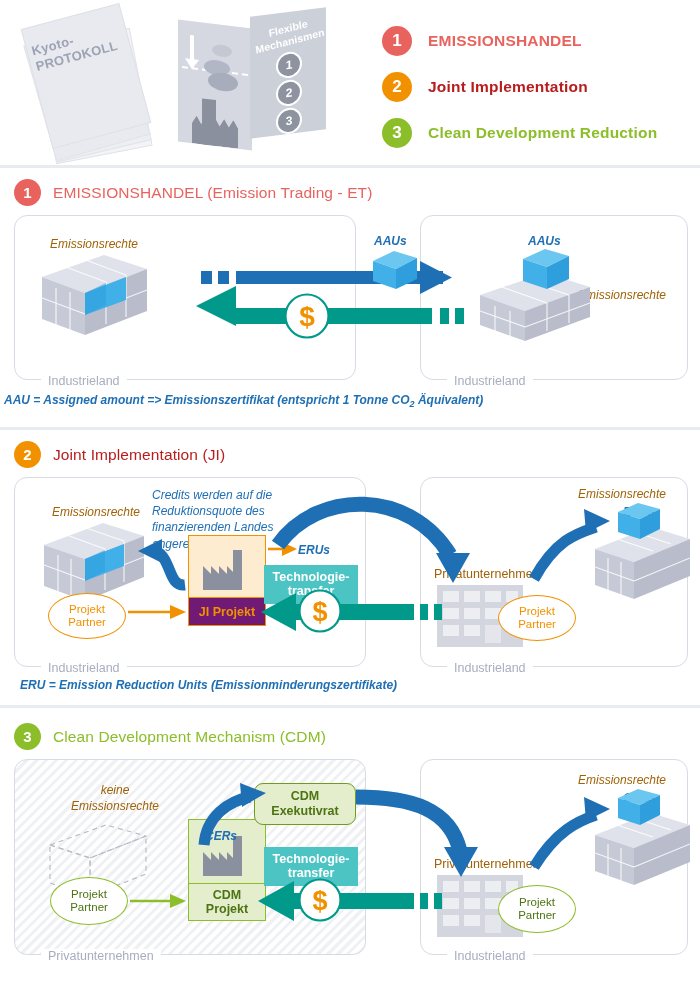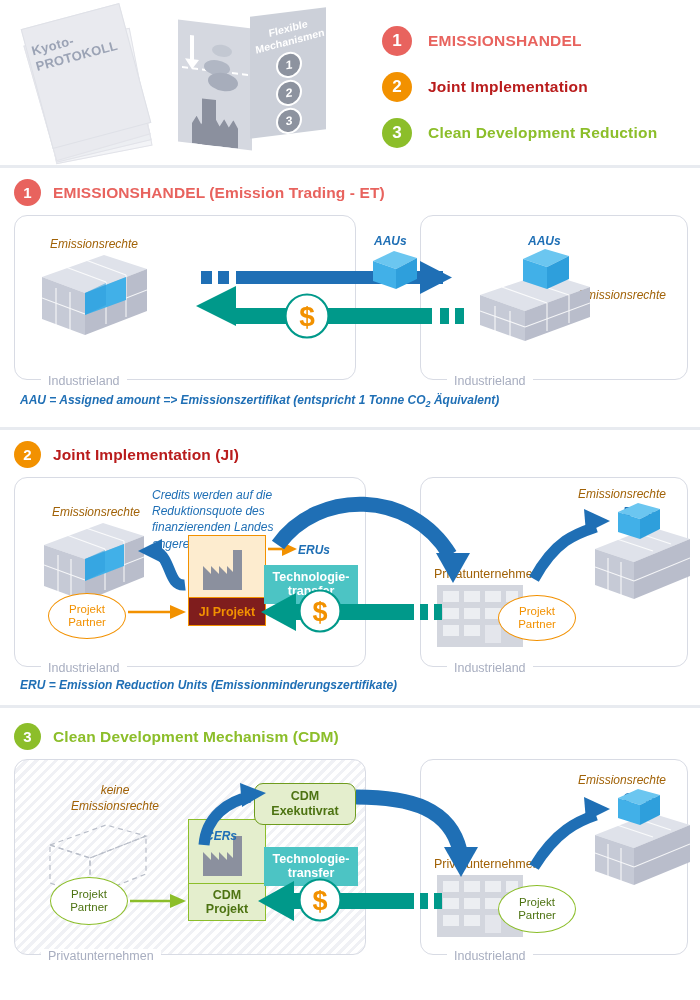--- a/index.html
+++ b/index.html
@@ -81,21 +81,21 @@
   }
   .legend-label{margin-left:16px;font-size:15.5px;font-weight:bold;letter-spacing:.2px;}
   .b-red{background:#e8635e;} .b-org{background:#f29100;} .b-grn{background:#8cbe2a;}
   .t-red{color:#e8635e;} .t-org{color:#b91c1c;} .t-grn{color:#8cbe2a;}
 
   
   .sect{position:absolute;left:0;width:700px;}
   .sect-rule{position:absolute;left:0;width:700px;height:3px;background:#e8ebf0;}
   .sect-head{position:absolute;left:14px;display:flex;align-items:center;}
   .sect-head .badge{width:27px;height:27px;flex:0 0 27px;font-size:15px;}
-  .sect-title{margin-left:12px;font-size:15.5px;font-weight:bold;letter-spacing:.1px;}
+  .sect-title{margin-left:12px;font-size:15.5px;font-weight:normal;letter-spacing:.1px;}
 
   
   .panel{
     position:absolute;border:1.4px solid #d8dbe4;border-radius:13px;background:transparent;
   }
   .panel-hatch{
     background-image:repeating-linear-gradient(135deg,#f0f1f5 0 3px,#ffffff 3px 7px);
   }
   .panel-label{
     position:absolute;background:#ffffff;padding:0 7px;color:#a8aec0;
@@ -111,21 +111,21 @@
 
   
   .flow{position:absolute;left:0;top:0;}
 
   
   .tech-box{
     position:absolute;background:#4cc4c4;color:#ffffff;font-size:12.5px;
     font-weight:bold;text-align:center;line-height:1.15;padding:5px 6px;
   }
   .proj-box{
-    position:absolute;border:1.6px solid;background:#7f1d1d;
+    position:absolute;border:1.6px solid;background:#701a75;
     display:flex;align-items:center;justify-content:center;
     font-size:12.5px;font-weight:bold;
   }
   .ellipse{
     position:absolute;border:1.6px solid;border-radius:50%;background:#ffffff;
     display:flex;align-items:center;justify-content:center;text-align:center;
     font-size:11.5px;line-height:1.15;
   }
   .exek-box{
     position:absolute;border:1.8px solid #6f9c1e;border-radius:9px;background:#e4eecd;
@@ -272,21 +272,21 @@
       </svg>
     </div>
 
     <div class="abs" style="left:284px;top:128px;">
       <svg width="46" height="46" viewBox="0 0 46 46">
         <circle cx="23" cy="23" r="21.5" fill="#ffffff" stroke="#00998a" stroke-width="2.2"></circle>
         <text x="23" y="33" text-anchor="middle" font-family="Liberation Sans, sans-serif" font-size="28" font-weight="bold" fill="#f29100">$</text>
       </svg>
     </div>
 
-    <div class="foot" style="left:20px;top:228px;">
+    <div class="foot" style="left:4px;top:228px;">
       <span>AAU = Assigned amount  =&gt;  Emissionszertifikat (entspricht 1 Tonne CO</span><sub>2</sub><span> Äquivalent)</span>
     </div>
   </div>
 
   <div class="sect" style="top:427px;height:278px;">
     <div class="sect-rule" style="top:0;"></div>
 
     <div class="sect-head" style="top:14px;">
       <div class="badge b-org">2</div>
       <div class="sect-title t-org">Joint Implementation (JI)</div>

